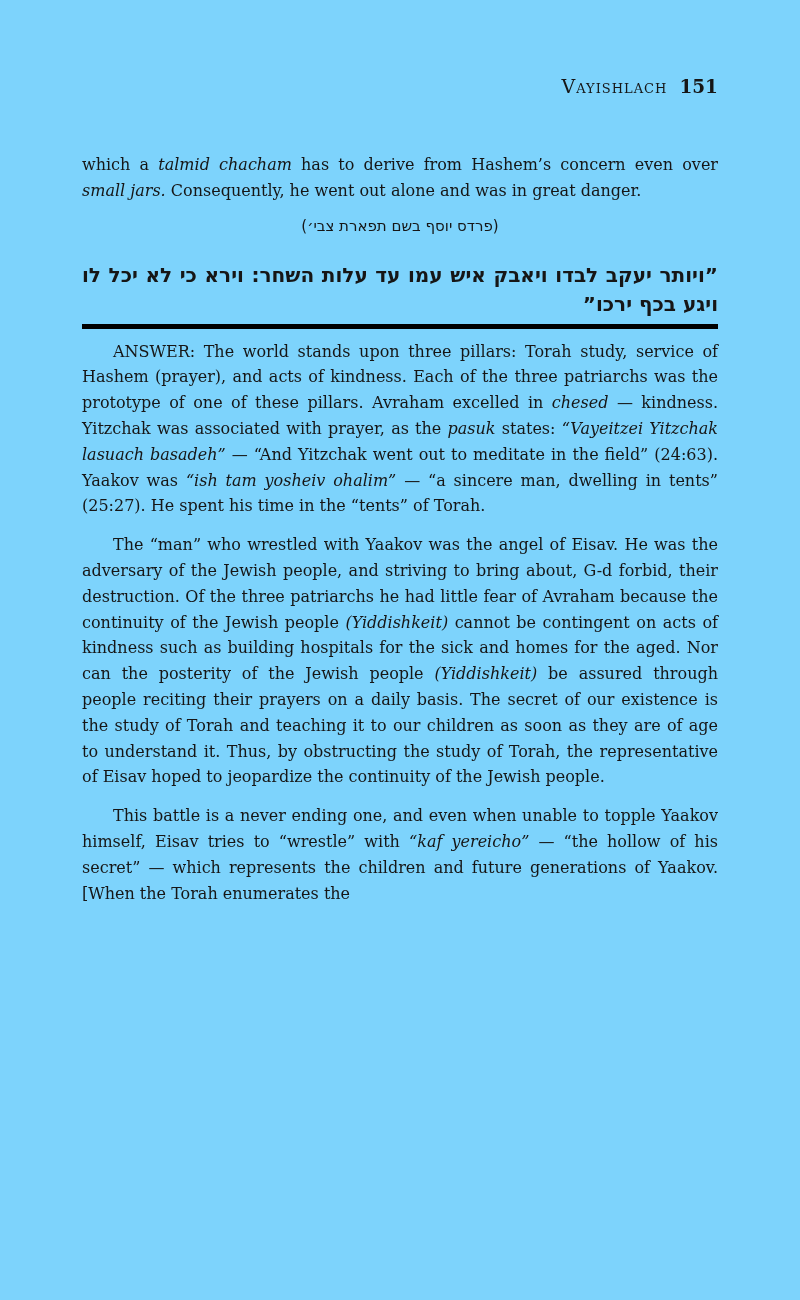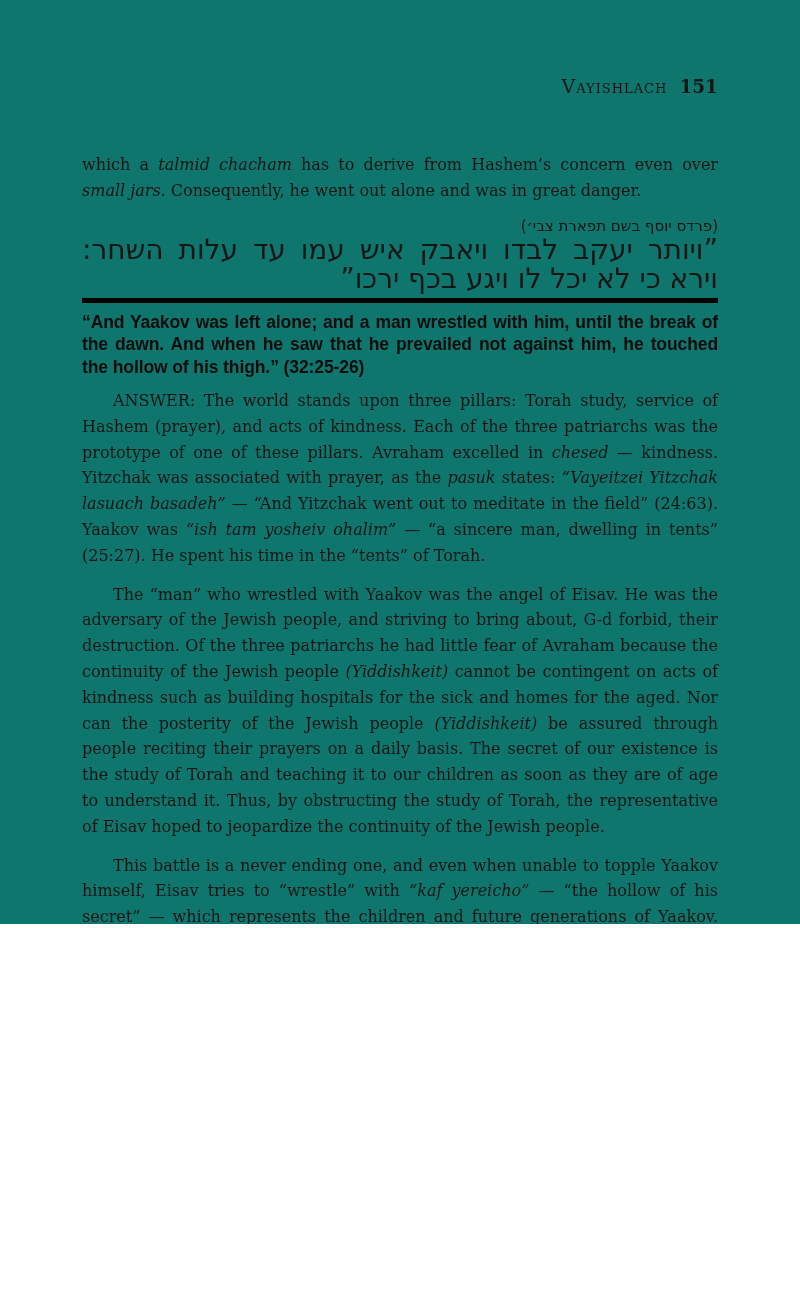--- a/index.html
+++ b/index.html
@@ -3,22 +3,22 @@
 <meta charset="utf-8">
 <style>
   html, body {
     margin: 0;
     padding: 0;
     background: #ffffff;
   }
   .page {
     position: relative;
     width: 800px;
-    height: 924px;
-    background: #0f766e;
+    height: 1300px;
+    background: #7dd3fc;
     color: #161616;
     font-family: "DejaVu Serif", "Liberation Serif", serif;
     overflow: hidden;
   }
   .content {
     position: absolute;
     left: 82px;
     top: 0;
     width: 636px;
   }
@@ -52,31 +52,32 @@
   }
   #discussion-container {
     margin-top: 10px;
   }
   #discussion-container .body-para {
     margin: 0 0 13px 0;
   }
   .attribution {
     margin-top: 13px;
     direction: rtl;
-    text-align: right;
+    text-align: center;
     font-family: "DejaVu Sans", "Liberation Sans", sans-serif;
     font-size: 15px;
     line-height: 18px;
   }
   .pasuk-he {
+    margin-top: 26px;
     direction: rtl;
     text-align: justify;
     font-family: "DejaVu Sans", "Liberation Sans", sans-serif;
-    font-weight: 400;
-    font-size: 28px;
+    font-weight: 700;
+    font-size: 20px;
     line-height: 29px;
   }
   .rule {
     margin-top: 5px;
     height: 5px;
     background: #000000;
   }
   .pasuk-en {
     margin-top: 8px;
     font-family: "Liberation Sans", "DejaVu Sans", sans-serif;
@@ -104,21 +105,20 @@
     <div id="intro-container">
         <p class="body-para"><span>which a </span><em>talmid chacham</em><span> has to derive from Hashem’s concern even over </span><em>small jars.</em><span> Consequently, he went out alone and was in great danger.</span></p>
       </div>
 
     <div class="attribution">(פרדס יוסף בשם תפארת צבי׳)</div>
 
     <div class="pasuk-he">”ויותר יעקב לבדו ויאבק איש עמו עד עלות השחר: וירא כי לא יכל לו ויגע בכף ירכו”</div>
 
     <div class="rule"></div>
 
-    <div class="pasuk-en">“And Yaakov was left alone; and a man wrestled with him, until the break of the dawn. And when he saw that he prevailed not against him, he touched the hollow of his thigh.” (32:25-26)</div>
 
     <div id="discussion-container">
         <p class="body-para indent"><span>ANSWER: The world stands upon three pillars: Torah study, service of Hashem (prayer), and acts of kindness. Each of the three patriarchs was the prototype of one of these pillars. Avraham excelled in </span><em>chesed</em><span> — kindness. Yitzchak was associated with prayer, as the </span><em>pasuk</em><span> states: </span><em>“Vayeitzei Yitzchak lasuach basadeh”</em><span> — “And Yitzchak went out to meditate in the field” (24:63). Yaakov was </span><em>“ish tam yosheiv ohalim”</em><span> — “a sincere man, dwelling in tents” (25:27). He spent his time in the “tents” of Torah.</span></p>
         <p class="body-para indent"><span>The “man” who wrestled with Yaakov was the angel of Eisav. He was the adversary of the Jewish people, and striving to bring about, G-d forbid, their destruction. Of the three patriarchs he had little fear of Avraham because the continuity of the Jewish people </span><em>(Yiddishkeit)</em><span> cannot be contingent on acts of kindness such as building hospitals for the sick and homes for the aged. Nor can the posterity of the Jewish people </span><em>(Yiddishkeit)</em><span> be assured through people reciting their prayers on a daily basis. The secret of our existence is the study of Torah and teaching it to our children as soon as they are of age to understand it. Thus, by obstructing the study of Torah, the representative of Eisav hoped to jeopardize the continuity of the Jewish people.</span></p>
         <p class="body-para indent"><span>This battle is a never ending one, and even when unable to topple Yaakov himself, Eisav tries to “wrestle” with </span><em>“kaf yereicho”</em><span> — “the hollow of his secret” — which represents the children and future generations of Yaakov. [When the Torah enumerates the</span></p>
       </div>
 
   </div>
 </div>
 

